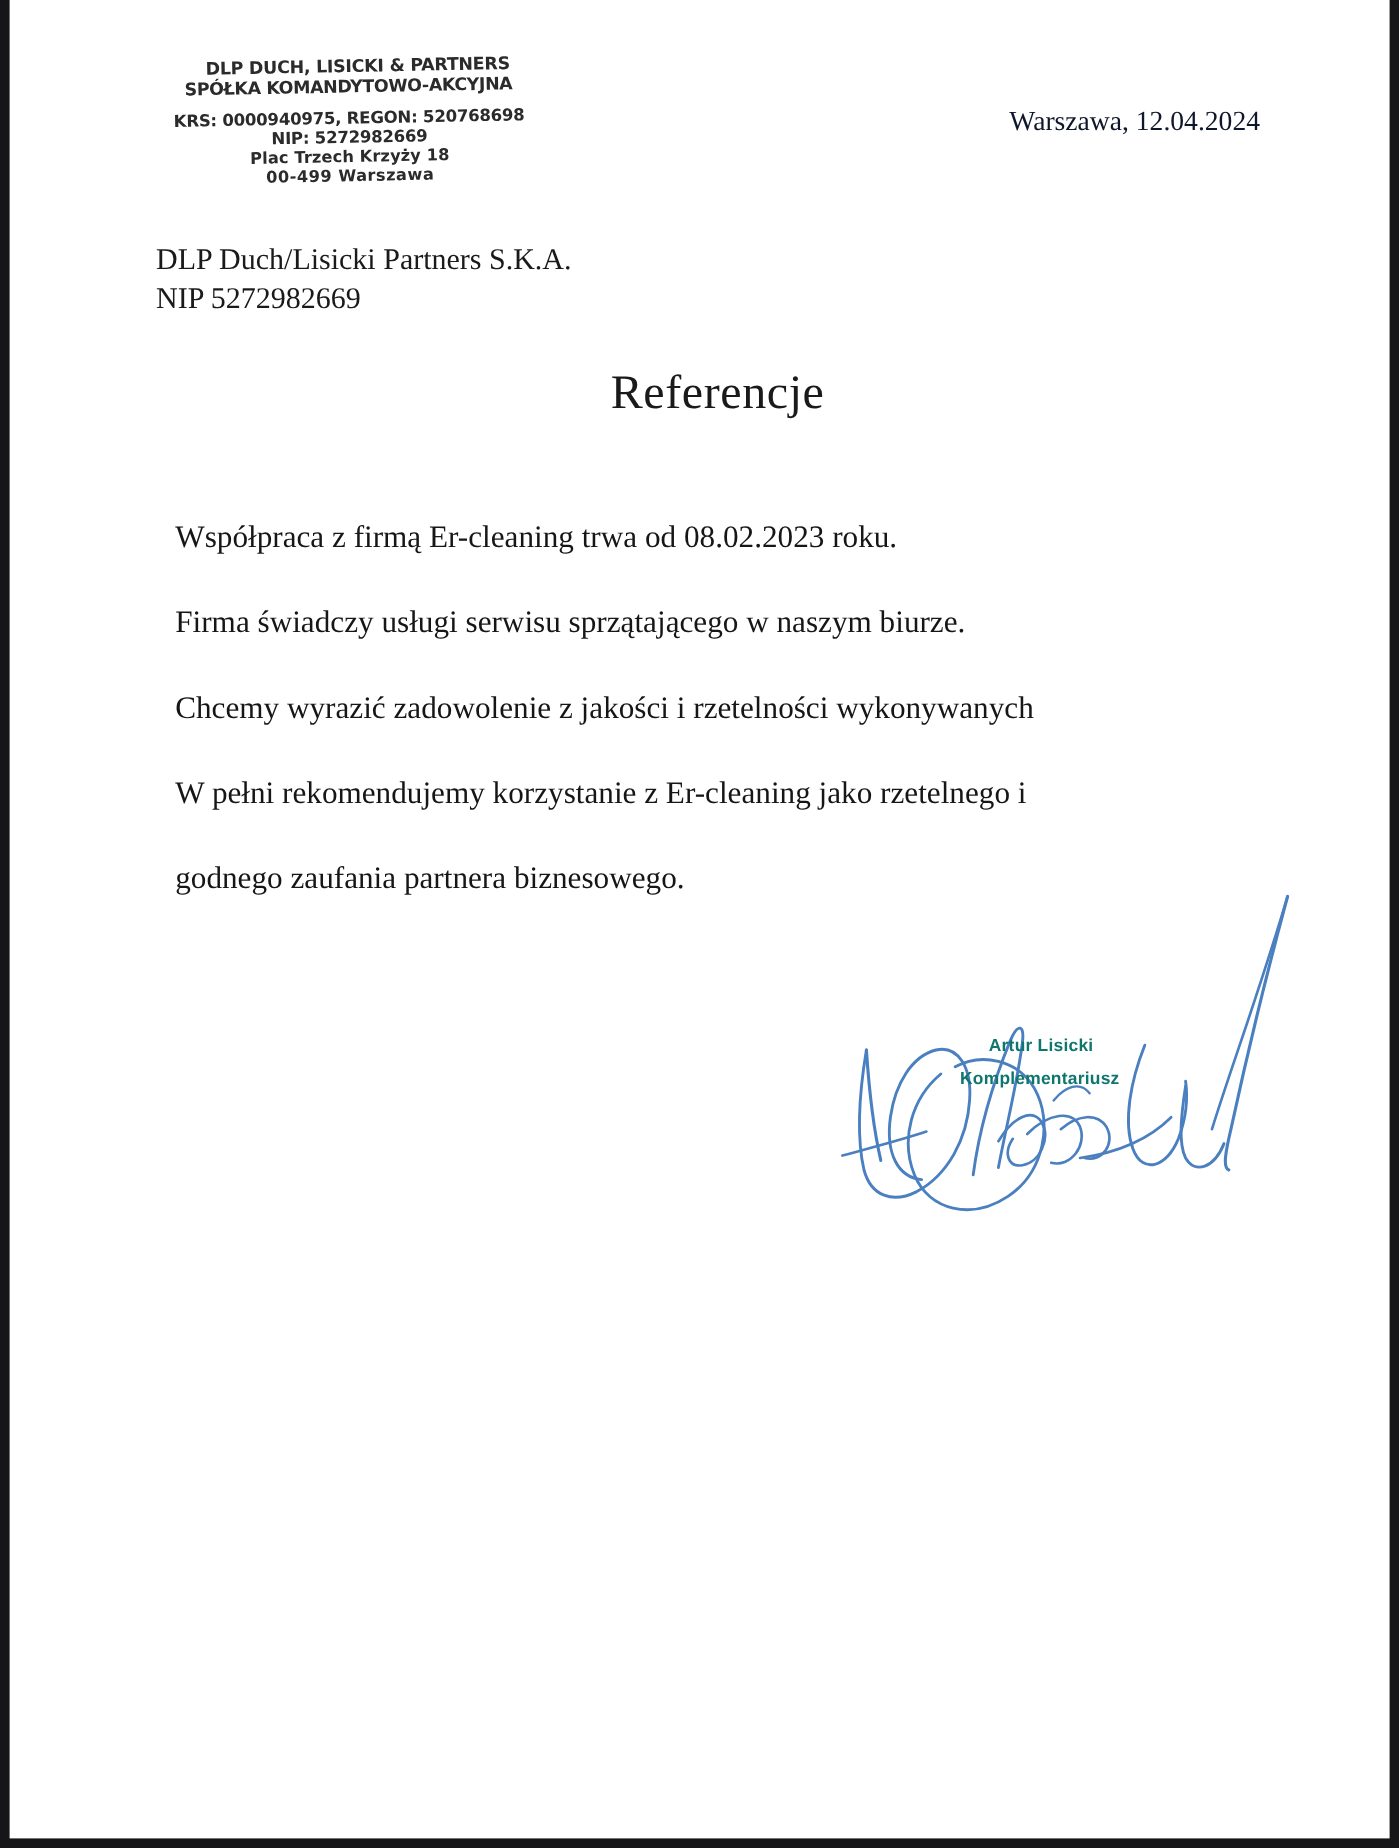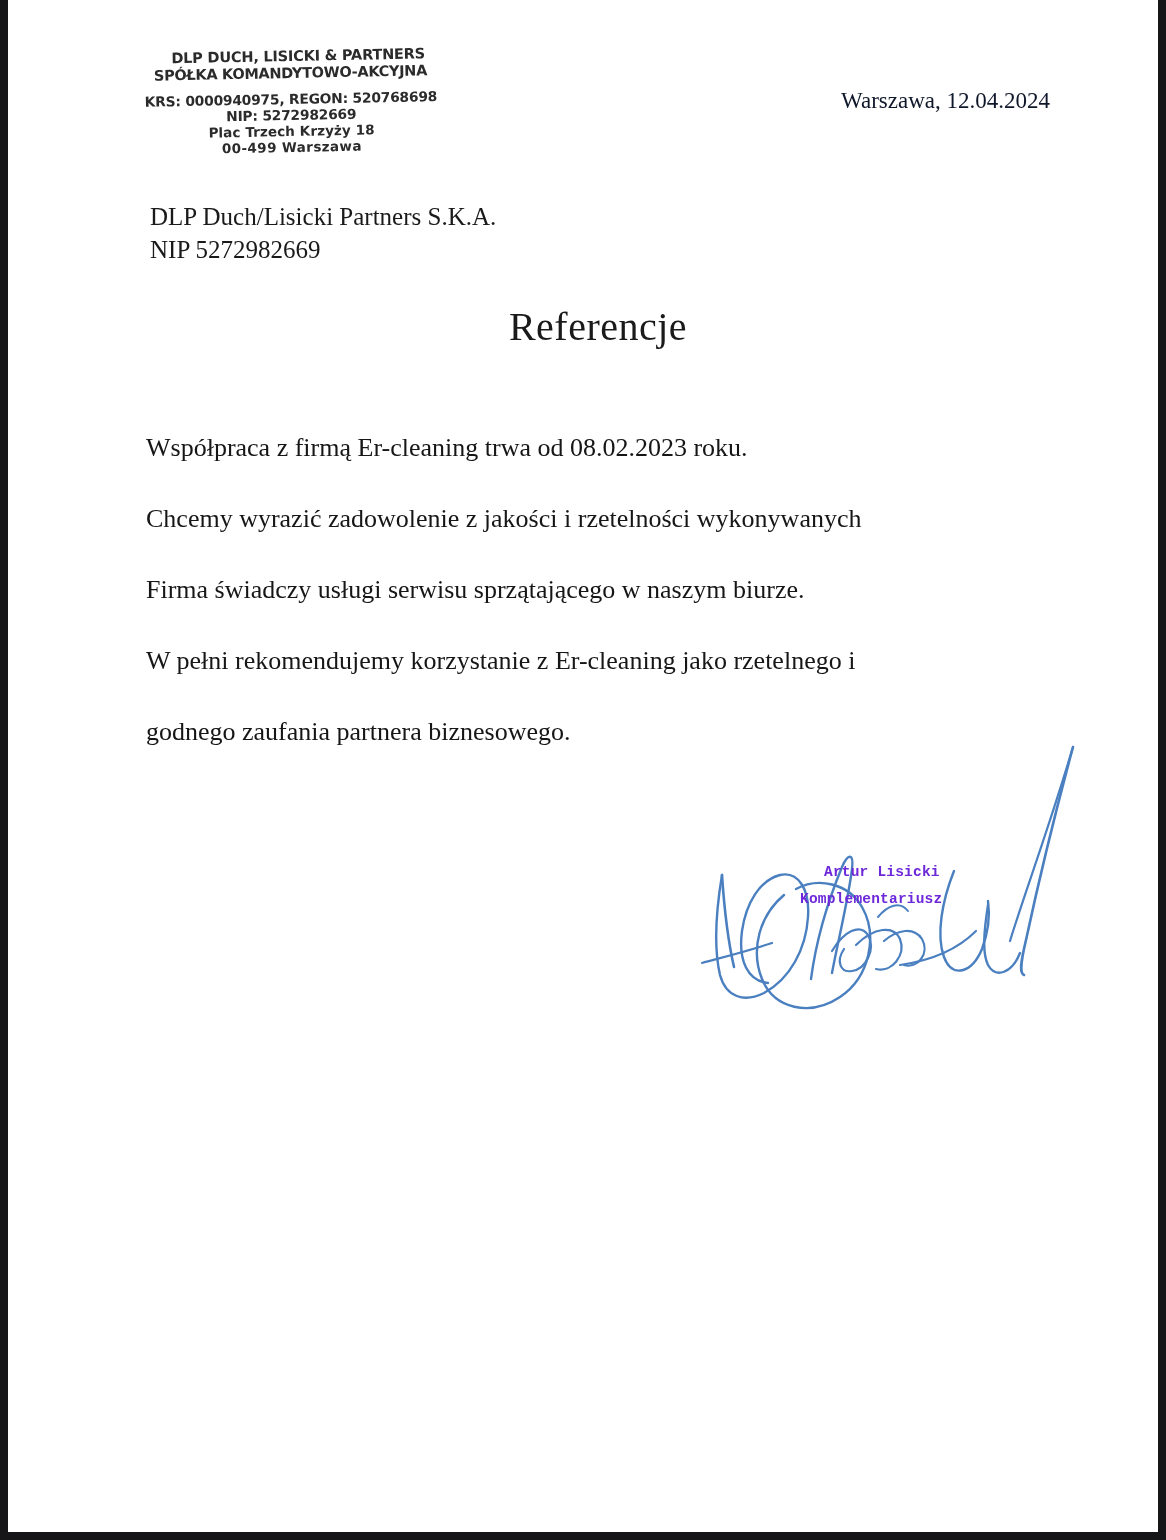--- a/index.html
+++ b/index.html
@@ -68,21 +68,20 @@
   }
 
   
   #addressee {
     position: absolute;
     left: 122px;
     top: 200px;
     font-size: 25px;
     line-height: 33px;
     color: #1a1a1a;
-    margin-left: 20px;
   }
 
   
   #doc-title {
     position: absolute;
     left: 0;
     top: 303px;
     width: 1150px;
     text-align: center;
     font-size: 40px;
@@ -115,23 +114,23 @@
     width: 400px;
     height: 300px;
   }
   #signature-ink {
     position: absolute;
     left: 0;
     top: 0;
   }
   .sig-stamp-text {
     position: absolute;
-    font-family: Liberation Mono, monospace;
+    font-family: Liberation Sans, sans-serif;
     font-weight: bold;
-    color: #6d28d9;
+    color: #0f766e;
     white-space: nowrap;
   }
   #sig-name {
     left: 136px;
     top: 129px;
     font-size: 14.5px;
     letter-spacing: 0.2px;
   }
   #sig-role {
     left: 112px;
@@ -159,22 +158,22 @@
 
   <div id="addressee">
     <div>DLP Duch/Lisicki Partners S.K.A.</div>
     <div>NIP 5272982669</div>
   </div>
 
   <div id="doc-title">Referencje</div>
 
   <div id="body-text">
     <p>Współpraca z firmą Er-cleaning trwa od 08.02.2023 roku.</p>
+    <p>Firma świadczy usługi serwisu sprzątającego w naszym biurze.</p>
     <p>Chcemy wyrazić zadowolenie z jakości i rzetelności wykonywanych</p>
-    <p>Firma świadczy usługi serwisu sprzątającego w naszym biurze.</p>
     <p>W pełni rekomendujemy korzystanie z Er-cleaning jako rzetelnego i</p>
     <p>godnego zaufania partnera biznesowego.</p>
   </div>
 
   <div id="signature-block">
 
     <svg id="signature-ink" width="400" height="300" viewBox="0 0 400 300">
       <g fill="none" stroke="#4a7fc0" stroke-linecap="round" stroke-linejoin="round">
 
         <path d="M322 206 C336 160, 360 96, 385 12" stroke-width="2.2"></path>

